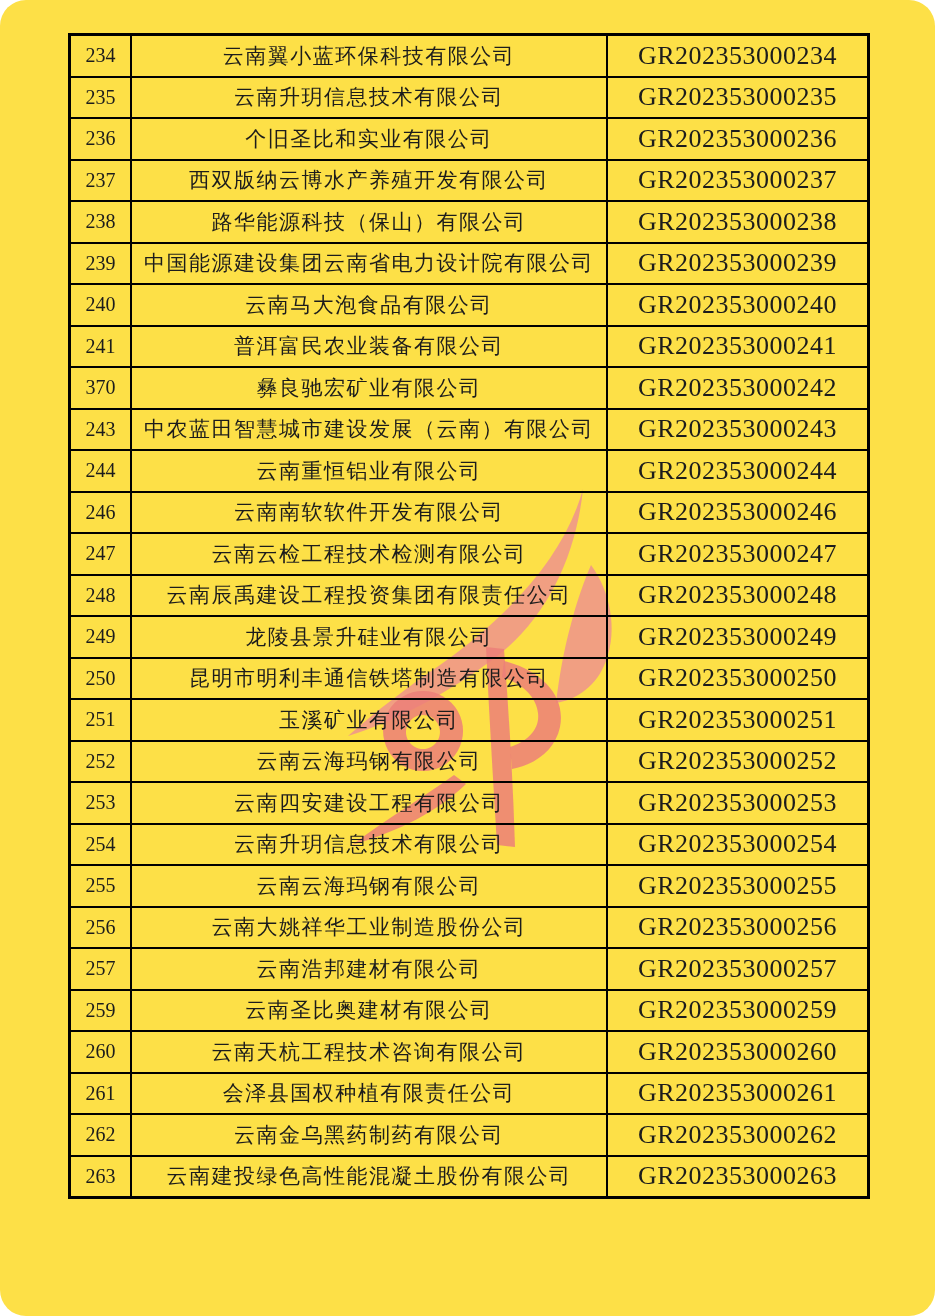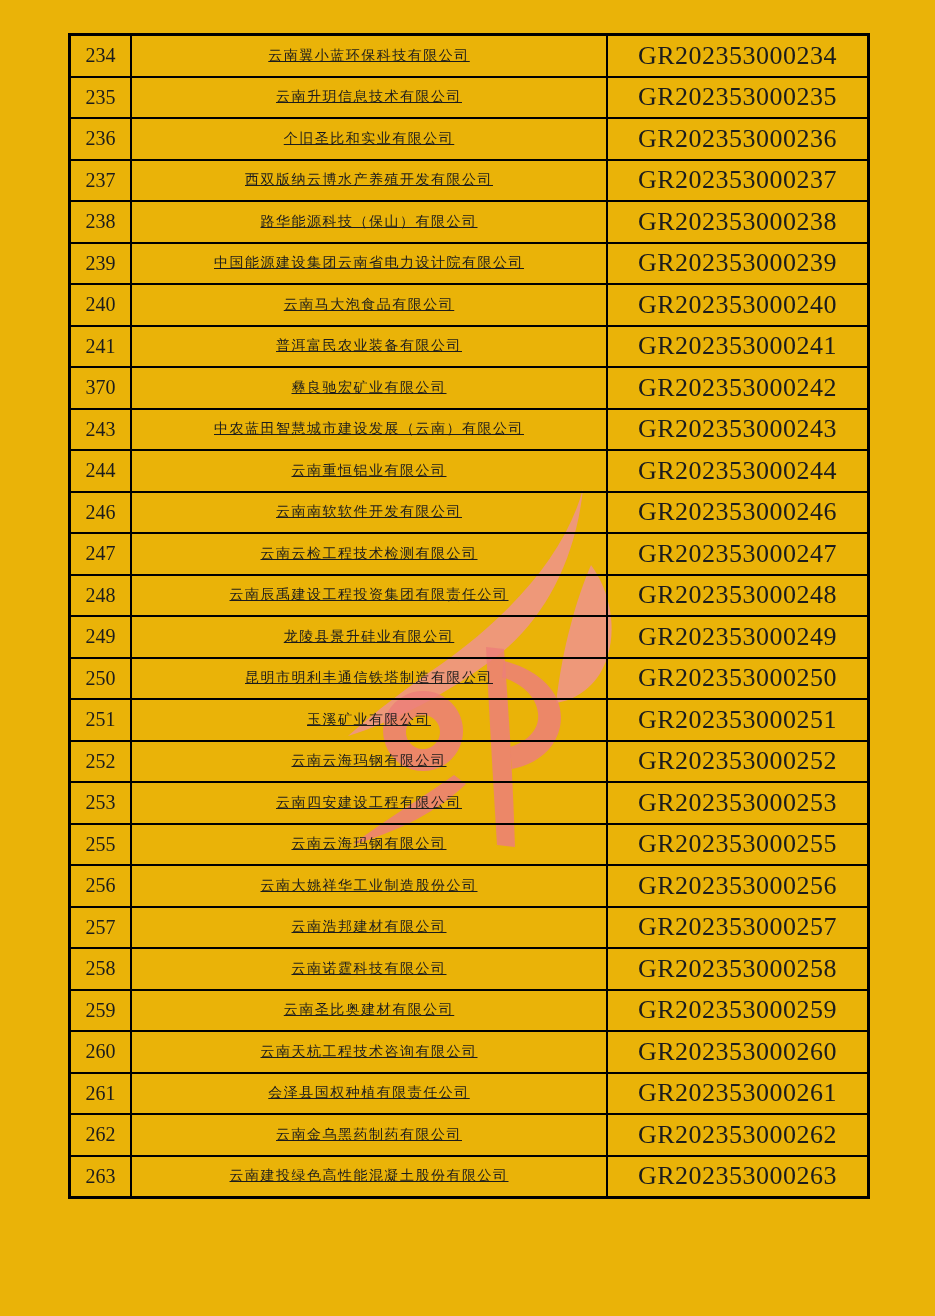--- a/index.html
+++ b/index.html
@@ -10,21 +10,22 @@
   body {
     width: 935px;
     height: 1316px;
     position: relative;
     font-family: "Liberation Serif", "DejaVu Serif", serif;
     overflow: hidden;
   }
   .page {
     position: absolute;
     inset: 0;
-    background: #eab308;
+    background: #fde047;
+    border-radius: 26px;
   }
   .watermark {
     position: absolute;
     left: 338px;
     top: 479px;
     width: 292px;
     height: 378px;
     z-index: 0;
   }
   table.cert-table {
@@ -48,23 +49,22 @@
     background: transparent;
     white-space: nowrap;
     overflow: hidden;
   }
   td.c-no {
     width: 59px;
     font-size: 20px;
   }
   td.c-name {
     width: 474px;
-    font-size: 14px;
+    font-size: 21px;
     letter-spacing: 1.5px;
-    text-decoration: underline;
   }
   td.c-code {
     width: 259px;
     font-size: 26px;
     letter-spacing: 0.5px;
   }
 </style>
 </head>
 <body>
 
@@ -200,44 +200,44 @@
       <td class="c-name">云南云海玛钢有限公司</td>
       <td class="c-code">GR202353000252</td>
     </tr>
 
     <tr>
       <td class="c-no">253</td>
       <td class="c-name">云南四安建设工程有限公司</td>
       <td class="c-code">GR202353000253</td>
     </tr>
 
+    <tr>
+      <td class="c-no">254</td>
+      <td class="c-name">云南升玥信息技术有限公司</td>
+      <td class="c-code">GR202353000254</td>
+    </tr>
 
     <tr>
       <td class="c-no">255</td>
       <td class="c-name">云南云海玛钢有限公司</td>
       <td class="c-code">GR202353000255</td>
     </tr>
 
     <tr>
       <td class="c-no">256</td>
       <td class="c-name">云南大姚祥华工业制造股份公司</td>
       <td class="c-code">GR202353000256</td>
     </tr>
 
     <tr>
       <td class="c-no">257</td>
       <td class="c-name">云南浩邦建材有限公司</td>
       <td class="c-code">GR202353000257</td>
     </tr>
 
-    <tr>
-      <td class="c-no">258</td>
-      <td class="c-name">云南诺霆科技有限公司</td>
-      <td class="c-code">GR202353000258</td>
-    </tr>
 
     <tr>
       <td class="c-no">259</td>
       <td class="c-name">云南圣比奥建材有限公司</td>
       <td class="c-code">GR202353000259</td>
     </tr>
 
     <tr>
       <td class="c-no">260</td>
       <td class="c-name">云南天杭工程技术咨询有限公司</td>

